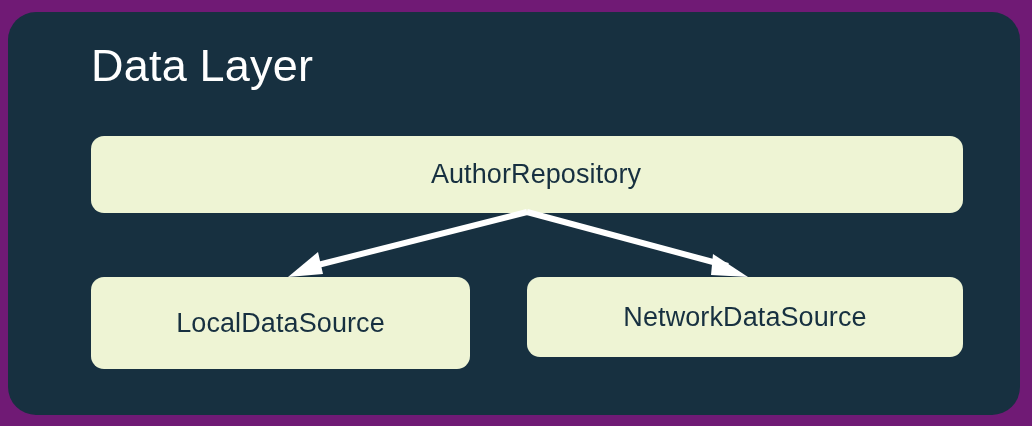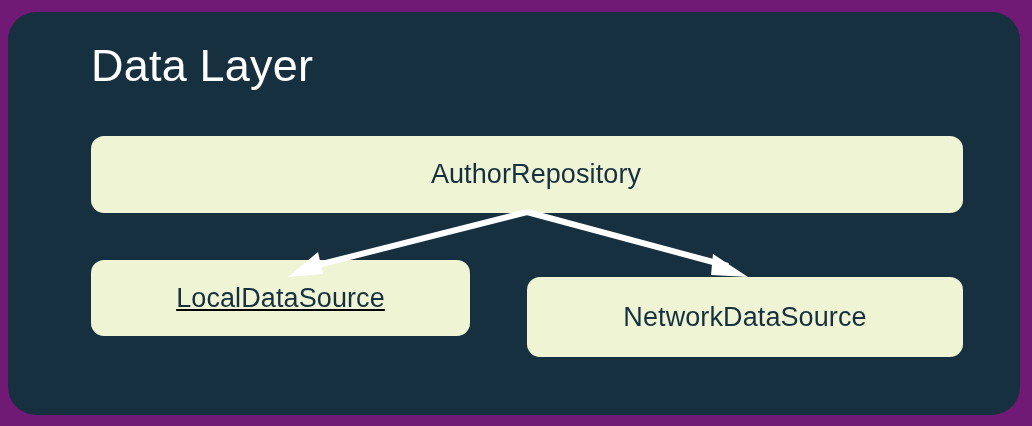--- a/index.html
+++ b/index.html
@@ -66,24 +66,23 @@
 
   #node-author-repository {
     left: 91px;
     top: 136px;
     width: 872px;
     height: 77px;
     padding-left: 18px;
   }
   #node-local-data-source {
     left: 91px;
-    top: 260px;
+    top: 277px;
     width: 379px;
-    height: 76px;
-    text-decoration: underline;
+    height: 92px;
   }
   #node-network-data-source {
     left: 527px;
     top: 277px;
     width: 436px;
     height: 80px;
   }
 
   
   .arrow-layer {

